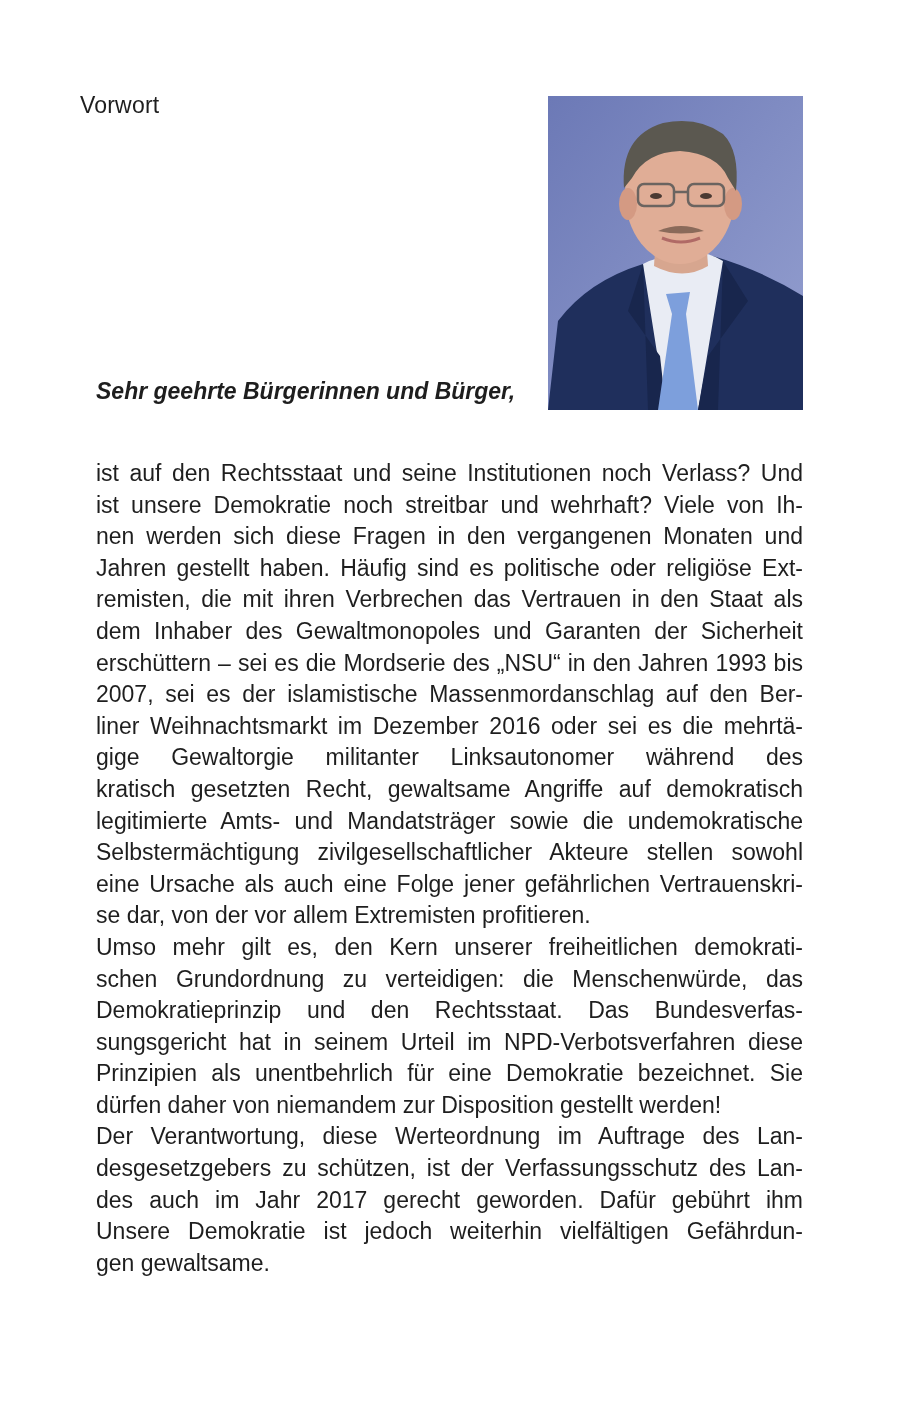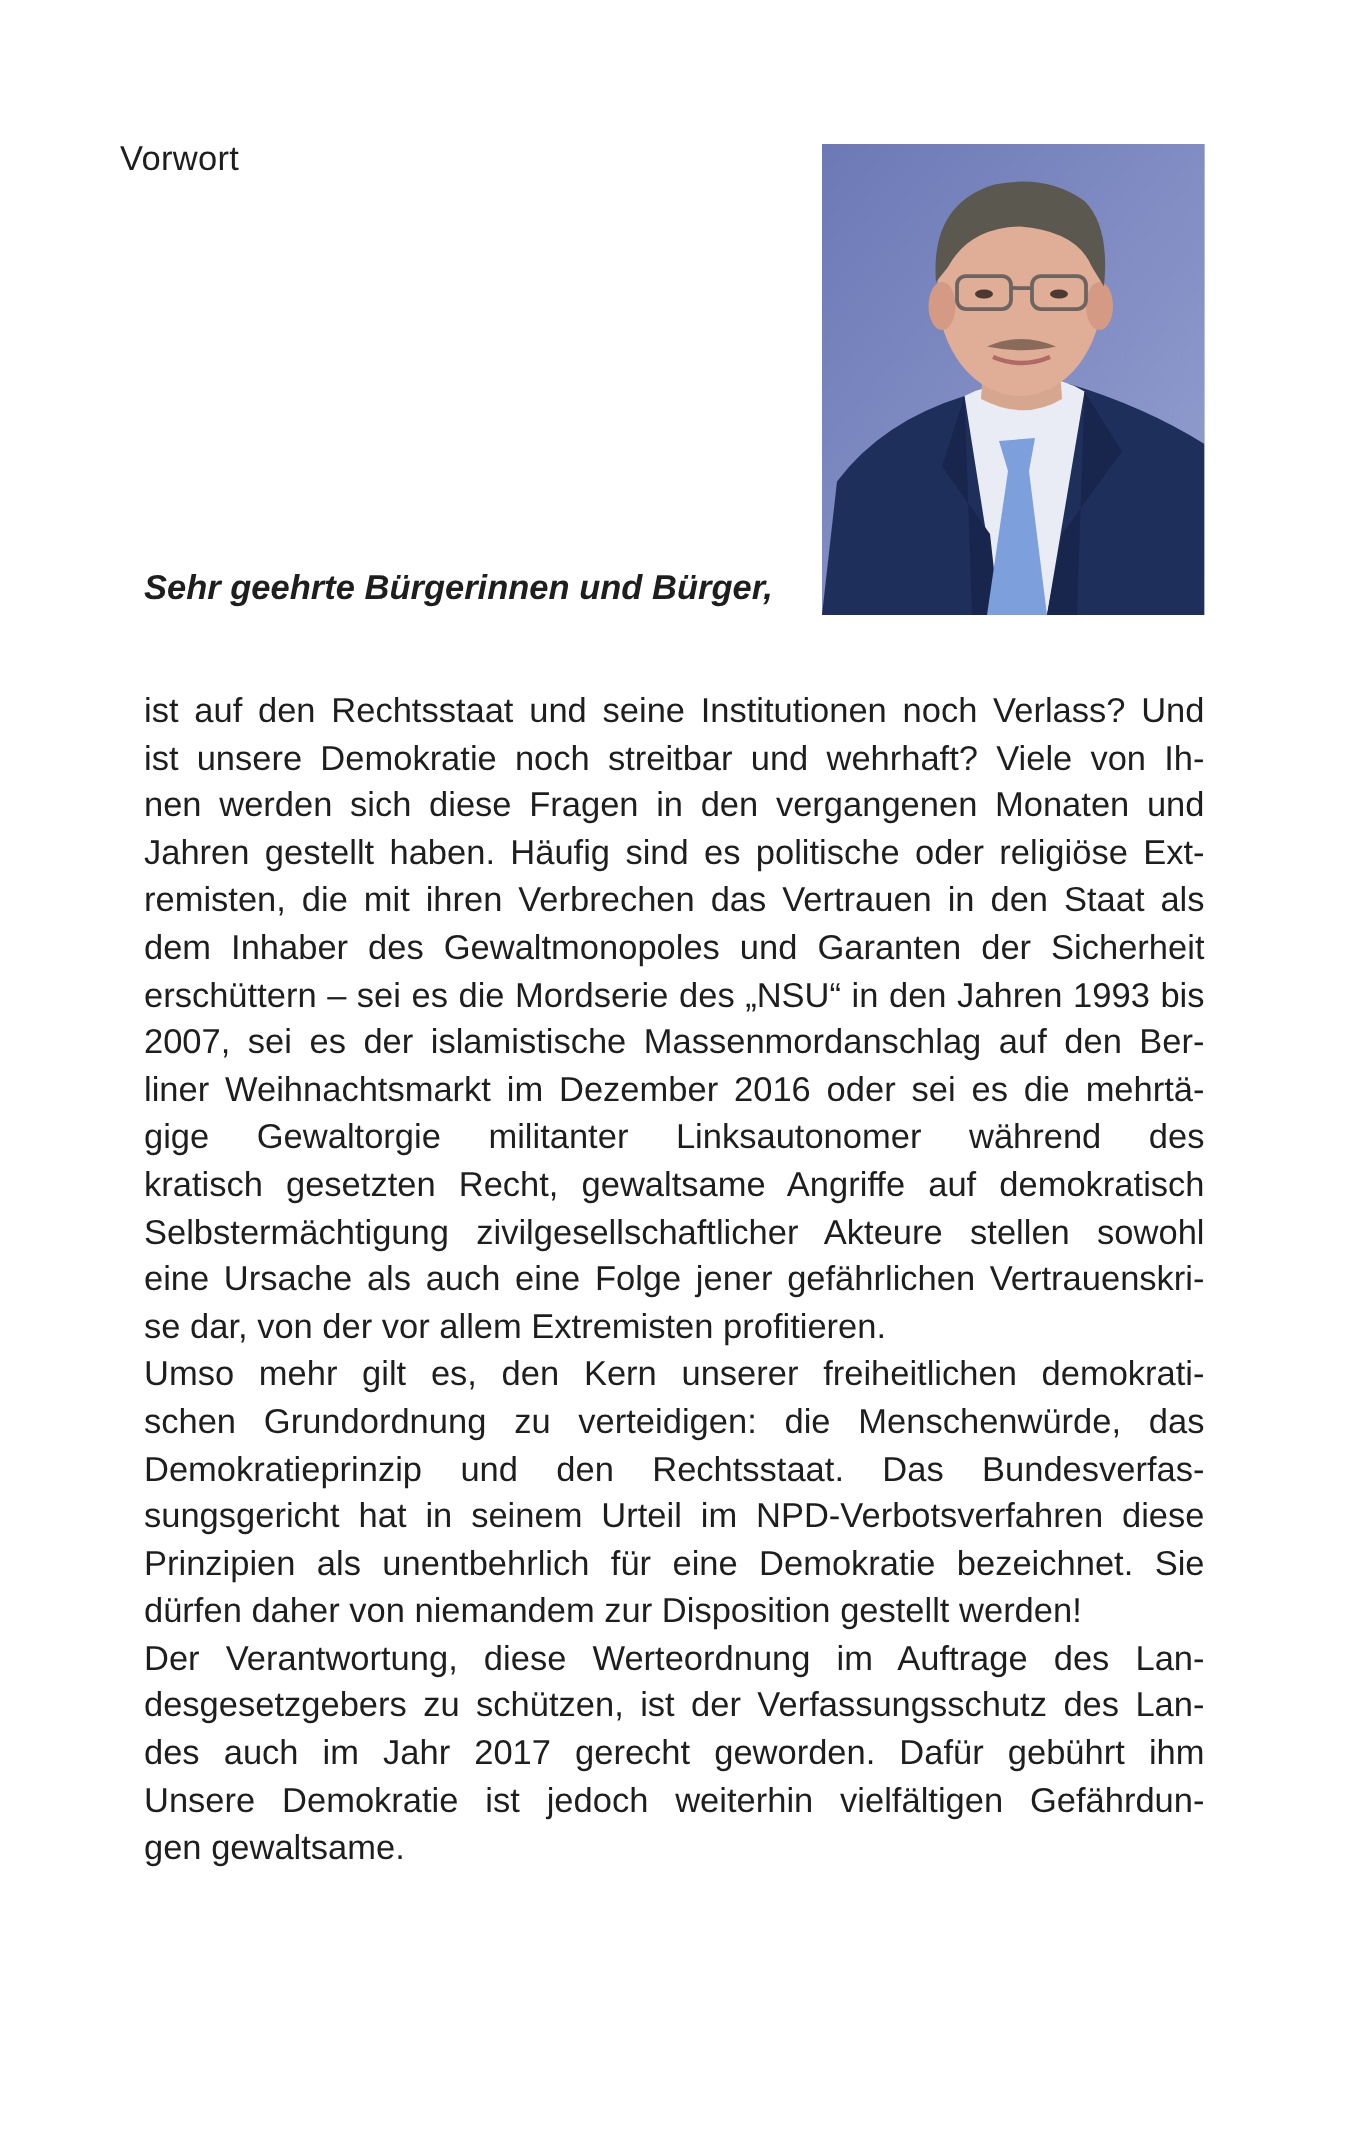--- a/index.html
+++ b/index.html
@@ -67,20 +67,21 @@
       <span class="line j">ist unsere Demokratie noch streitbar und wehrhaft? Viele von Ih-</span>
       <span class="line j">nen werden sich diese Fragen in den vergangenen Monaten und</span>
       <span class="line j">Jahren gestellt haben. Häufig sind es politische oder religiöse Ext-</span>
       <span class="line j">remisten, die mit ihren Verbrechen das Vertrauen in den Staat als</span>
       <span class="line j">dem Inhaber des Gewaltmonopoles und Garanten der Sicherheit</span>
       <span class="line j">erschüttern – sei es die Mordserie des „NSU“ in den Jahren 1993 bis</span>
       <span class="line j">2007, sei es der islamistische Massenmordanschlag auf den Ber-</span>
       <span class="line j">liner Weihnachtsmarkt im Dezember 2016 oder sei es die mehrtä-</span>
       <span class="line j">gige Gewaltorgie militanter Linksautonomer während des</span>
       <span class="line j">kratisch gesetzten Recht, gewaltsame Angriffe auf demokratisch</span>
+      <span class="line j">legitimierte Amts- und Mandatsträger sowie die undemokratische</span>
       <span class="line j">Selbstermächtigung zivilgesellschaftlicher Akteure stellen sowohl</span>
       <span class="line j">eine Ursache als auch eine Folge jener gefährlichen Vertrauenskri-</span>
       <span class="line">se dar, von der vor allem Extremisten profitieren.</span>
     </div>
     <div>
       <span class="line j">Umso mehr gilt es, den Kern unserer freiheitlichen demokrati-</span>
       <span class="line j">schen Grundordnung zu verteidigen: die Menschenwürde, das</span>
       <span class="line j">Demokratieprinzip und den Rechtsstaat. Das Bundesverfas-</span>
       <span class="line j">sungsgericht hat in seinem Urteil im NPD-Verbotsverfahren diese</span>
       <span class="line j">Prinzipien als unentbehrlich für eine Demokratie bezeichnet. Sie</span>

